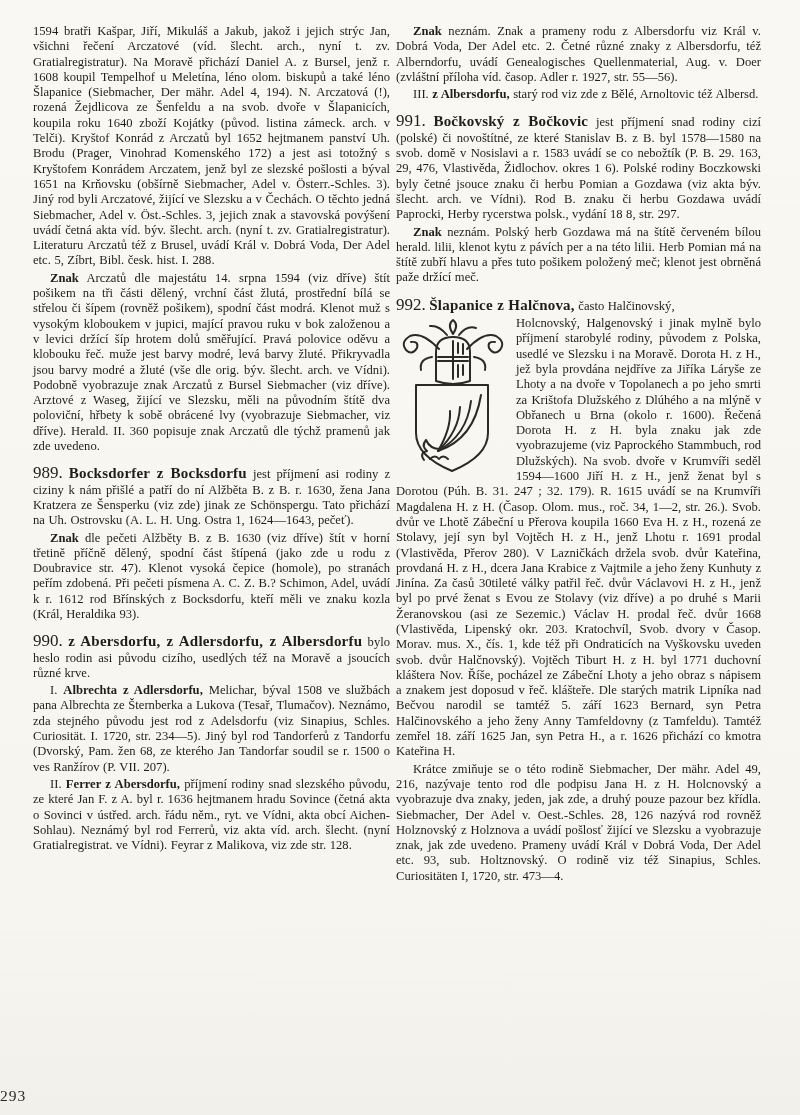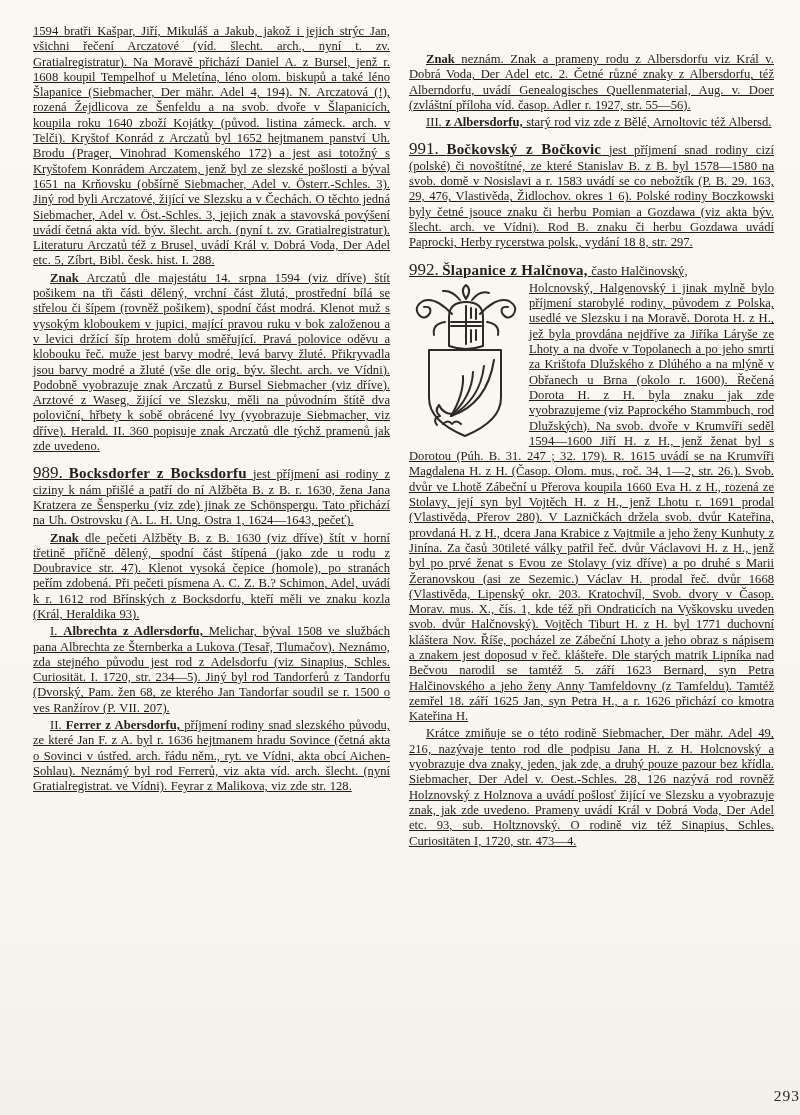--- a/index.html
+++ b/index.html
@@ -4,37 +4,37 @@
 <style>
   html,body{margin:0;padding:0;}
   body{background:#e8e6e1;font-family:"Liberation Serif","DejaVu Serif",serif;}
   .page{
     width:800px;height:1115px;box-sizing:border-box;
     background:linear-gradient(180deg,#f9f8f3 0%,#f7f5f0 82%,#f2f0ea 100%);
     padding:24px 26px 0 33px;
     color:#201e1a;
     position:relative;overflow:hidden;
   }
-  .columns{display:flex;gap:19px;text-decoration:underline;}
+  .columns{display:flex;gap:6px;}
   .col{text-align:justify;font-size:12.6px;line-height:15.3px;hyphens:auto;
        -webkit-hyphens:auto;word-spacing:0.4px;}
   .col-left{flex:0 0 357px;width:357px;}
   .col-right{flex:0 0 365px;width:365px;}
   .para{margin:0;}
-  .indent{text-indent:17px;margin-top:28px;}
+  .indent{text-indent:17px;}
   .no-indent{text-indent:0;}
   .entry{margin-top:11px;}
   .cont{margin-top:2px;}
   .enum{font-size:17px;}
   .ename{font-weight:bold;font-size:15px;line-height:1;letter-spacing:0.2px;}
   .lbl{font-weight:bold;}
   .sname{font-weight:bold;}
   .coa{float:left;width:110px;height:160px;margin:3px 10px 3px 0;}
   .coa path, .coa ellipse{fill:none;stroke:#2c2a26;stroke-width:2;stroke-linecap:round;stroke-linejoin:round;}
-  .pageno{position:absolute;bottom:10px;left:0;width:100%;text-align:right;
+  .pageno{position:absolute;bottom:10px;left:0;width:100%;text-align:left;
           font-size:15.5px;letter-spacing:1px;color:#2a2824;}
 </style>
 </head>
 <body>
 
 <div class="page">
   <div class="columns">
 
     <div class="col col-left">
 
@@ -43,20 +43,23 @@
       <p class="para indent cont"><b class="lbl">Znak</b>
         <span>Arczatů dle majestátu 14. srpna 1594 (viz dříve) štít pošikem na tři části dělený, vrchní část žlutá, prostřední bílá se střelou či šípem (rovněž pošikem), spodní část modrá. Klenot muž s vysokým kloboukem v jupici, mající pravou ruku v bok založenou a v levici držící šíp hrotem dolů směřující. Pravá polovice oděvu a klobouku řeč. muže jest barvy modré, levá barvy žluté. Přikryvadla jsou barvy modré a žluté (vše dle orig. býv. šlecht. arch. ve Vídni). Podobně vyobrazuje znak Arczatů z Bursel Siebmacher (viz dříve). Arztové z Waseg, žijící ve Slezsku, měli na původním štítě dva poloviční, hřbety k sobě obrácené lvy (vyobrazuje Siebmacher, viz dříve). Herald. II. 360 popisuje znak Arczatů dle týchž pramenů jak zde uvedeno.</span></p>
 
       <p class="para entry"><span class="enum">989.</span>
         <b class="ename">Bocksdorfer z Bocksdorfu</b>
         <span>jest příjmení asi rodiny z ciziny k nám přišlé a patří do ní Alžběta B. z B. r. 1630, žena Jana Kratzera ze Šensperku (viz zde) jinak ze Schönspergu. Tato přichází na Uh. Ostrovsku (A. L. H. Ung. Ostra 1, 1624—1643, pečeť).</span></p>
 
       <p class="para indent cont"><b class="lbl">Znak</b>
         <span>dle pečeti Alžběty B. z B. 1630 (viz dříve) štít v horní třetině příčně dělený, spodní část štípená (jako zde u rodu z Doubravice str. 47). Klenot vysoká čepice (homole), po stranách peřím zdobená. Při pečeti písmena A. C. Z. B.? Schimon, Adel, uvádí k r. 1612 rod Břínských z Bocksdorfu, kteří měli ve znaku kozla (Král, Heraldika 93).</span></p>
 
+      <p class="para entry"><span class="enum">990.</span>
+        <b class="ename">z Abersdorfu, z Adlersdorfu, z Albersdorfu</b>
+        <span>bylo heslo rodin asi původu cizího, usedlých též na Moravě a jsoucích různé krve.</span></p>
 
       <p class="para indent cont"><span>I.</span>
         <b class="sname">Albrechta z Adlersdorfu,</b>
         <span>Melichar, býval 1508 ve službách pana Albrechta ze Šternberka a Lukova (Tesař, Tlumačov). Neznámo, zda stejného původu jest rod z Adelsdorfu (viz Sinapius, Schles. Curiosität. I. 1720, str. 234—5). Jiný byl rod Tandorferů z Tandorfu (Dvorský, Pam. žen 68, ze kterého Jan Tandorfar soudil se r. 1500 o ves Ranžírov (P. VII. 207).</span></p>
 
 
       <p class="para indent cont"><span>II.</span>
         <b class="sname">Ferrer z Abersdorfu,</b>
         <span>příjmení rodiny snad slezského původu, ze které Jan F. z A. byl r. 1636 hejtmanem hradu Sovince (četná akta o Sovinci v ústřed. arch. řádu něm., ryt. ve Vídni, akta obcí Aichen-Sohlau). Neznámý byl rod Ferrerů, viz akta víd. arch. šlecht. (nyní Gratialregistrat. ve Vídni). Feyrar z Malikova, viz zde str. 128.</span></p>
 
@@ -68,20 +71,22 @@
         <span>neznám. Znak a prameny rodu z Albersdorfu viz Král v. Dobrá Voda, Der Adel etc. 2. Četné různé znaky z Albersdorfu, též Alberndorfu, uvádí Genealogisches Quellenmaterial, Aug. v. Doer (zvláštní příloha víd. časop. Adler r. 1927, str. 55—56).</span></p>
 
       <p class="para indent cont"><span>III.</span>
         <b class="sname">z Albersdorfu,</b>
         <span>starý rod viz zde z Bělé, Arnoltovic též Albersd.</span></p>
 
       <p class="para entry"><span class="enum">991.</span>
         <b class="ename">Bočkovský z Bočkovic</b>
         <span>jest příjmení snad rodiny cizí (polské) či novoštítné, ze které Stanislav B. z B. byl 1578—1580 na svob. domě v Nosislavi a r. 1583 uvádí se co nebožtík (P. B. 29. 163, 29, 476, Vlastivěda, Židlochov. okres 1 6). Polské rodiny Boczkowski byly četné jsouce znaku či herbu Pomian a Gozdawa (viz akta býv. šlecht. arch. ve Vídni). Rod B. znaku či herbu Gozdawa uvádí Paprocki, Herby rycerstwa polsk., vydání 18 8, str. 297.</span></p>
 
+      <p class="para indent cont"><b class="lbl">Znak</b>
+        <span>neznám. Polský herb Gozdawa má na štítě červeném bílou herald. lilii, klenot kytu z pávích per a na této lilii. Herb Pomian má na štítě zubří hlavu a přes tuto pošikem položený meč; klenot jest obrněná paže držící meč.</span></p>
 
       <p class="para entry"><span class="enum">992.</span>
         <b class="ename">Šlapanice z Halčnova,</b>
         <span>často Halčinovský,</span></p>
 
       <div class="para cont">
         <svg class="coa" viewBox="0 0 110 160" role="img">
           <g>
             <path d="M43,30 Q26,12 14,17 Q4,23 10,31 Q16,37 21,29 Q23,22 15,23"></path>
             <path d="M71,30 Q88,12 100,17 Q110,23 104,31 Q98,37 93,29 Q91,22 99,23"></path>

